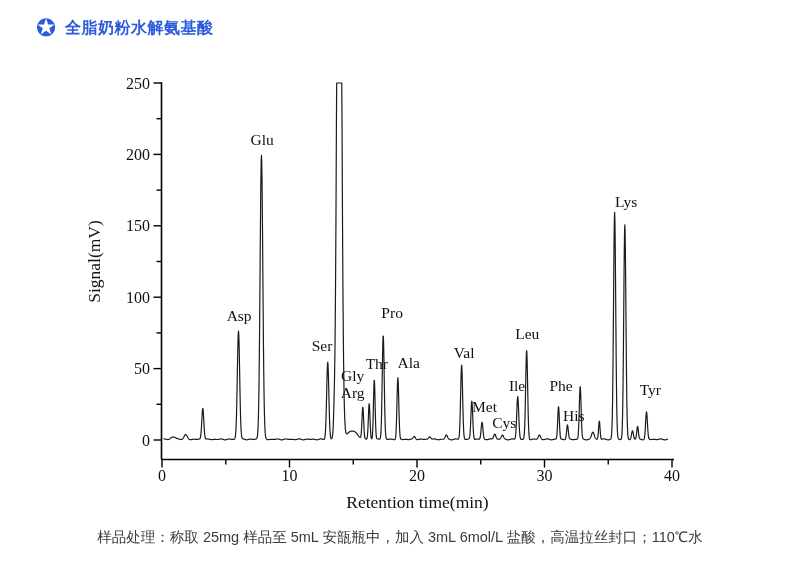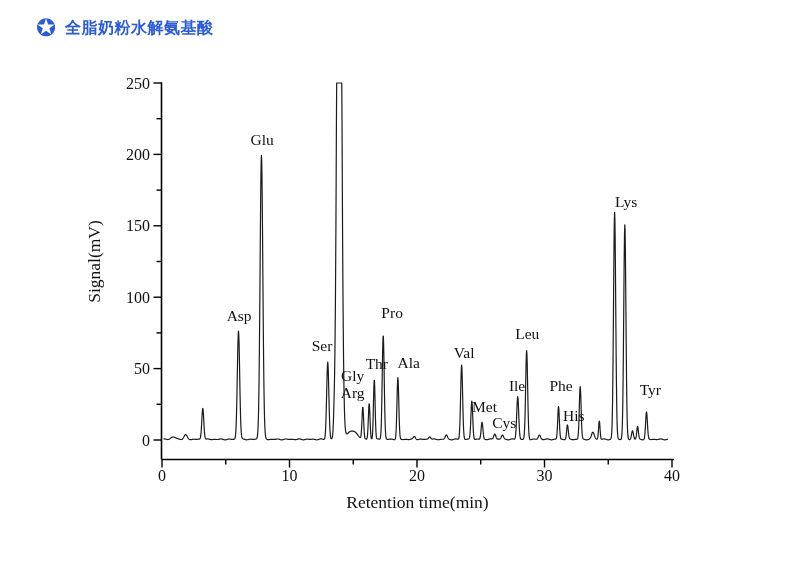--- a/index.html
+++ b/index.html
@@ -85,13 +85,14 @@
       <text x="517.0875000000001" y="390.736" text-anchor="middle" class="serif">Ile</text>
       <text x="527.2874999999999" y="339.328" text-anchor="middle" class="serif">Leu</text>
       <text x="561.075" y="390.736" text-anchor="middle" class="serif">Phe</text>
       <text x="573.825" y="420.724" text-anchor="middle" class="serif">His</text>
       <text x="626.0999999999999" y="206.524" text-anchor="middle" class="serif">Lys</text>
       <text x="650.325" y="395.02" text-anchor="middle" class="serif">Tyr</text>
     </g>
   </svg>
 
 <div class="caption" style="color: rgb(59, 59, 59);">
+  <div>样品处理：称取 25mg 样品至 5mL 安瓿瓶中，加入 3mL 6mol/L 盐酸，高温拉丝封口；110℃水</div>
 </div>
 
 </body></html>

